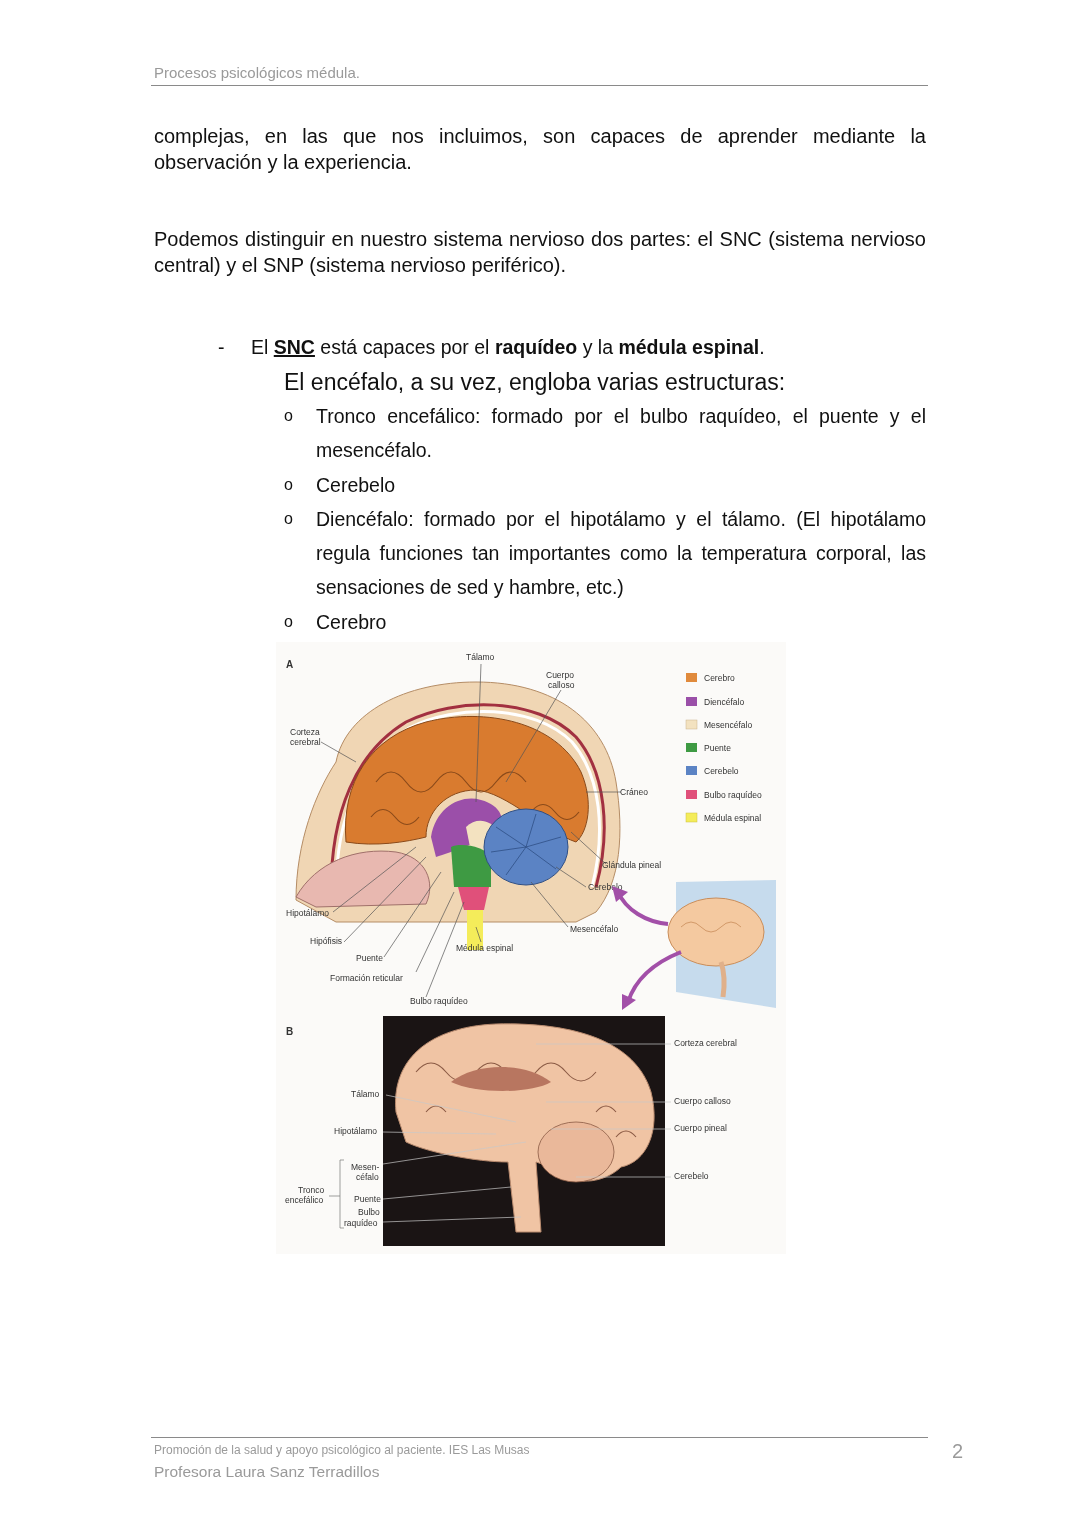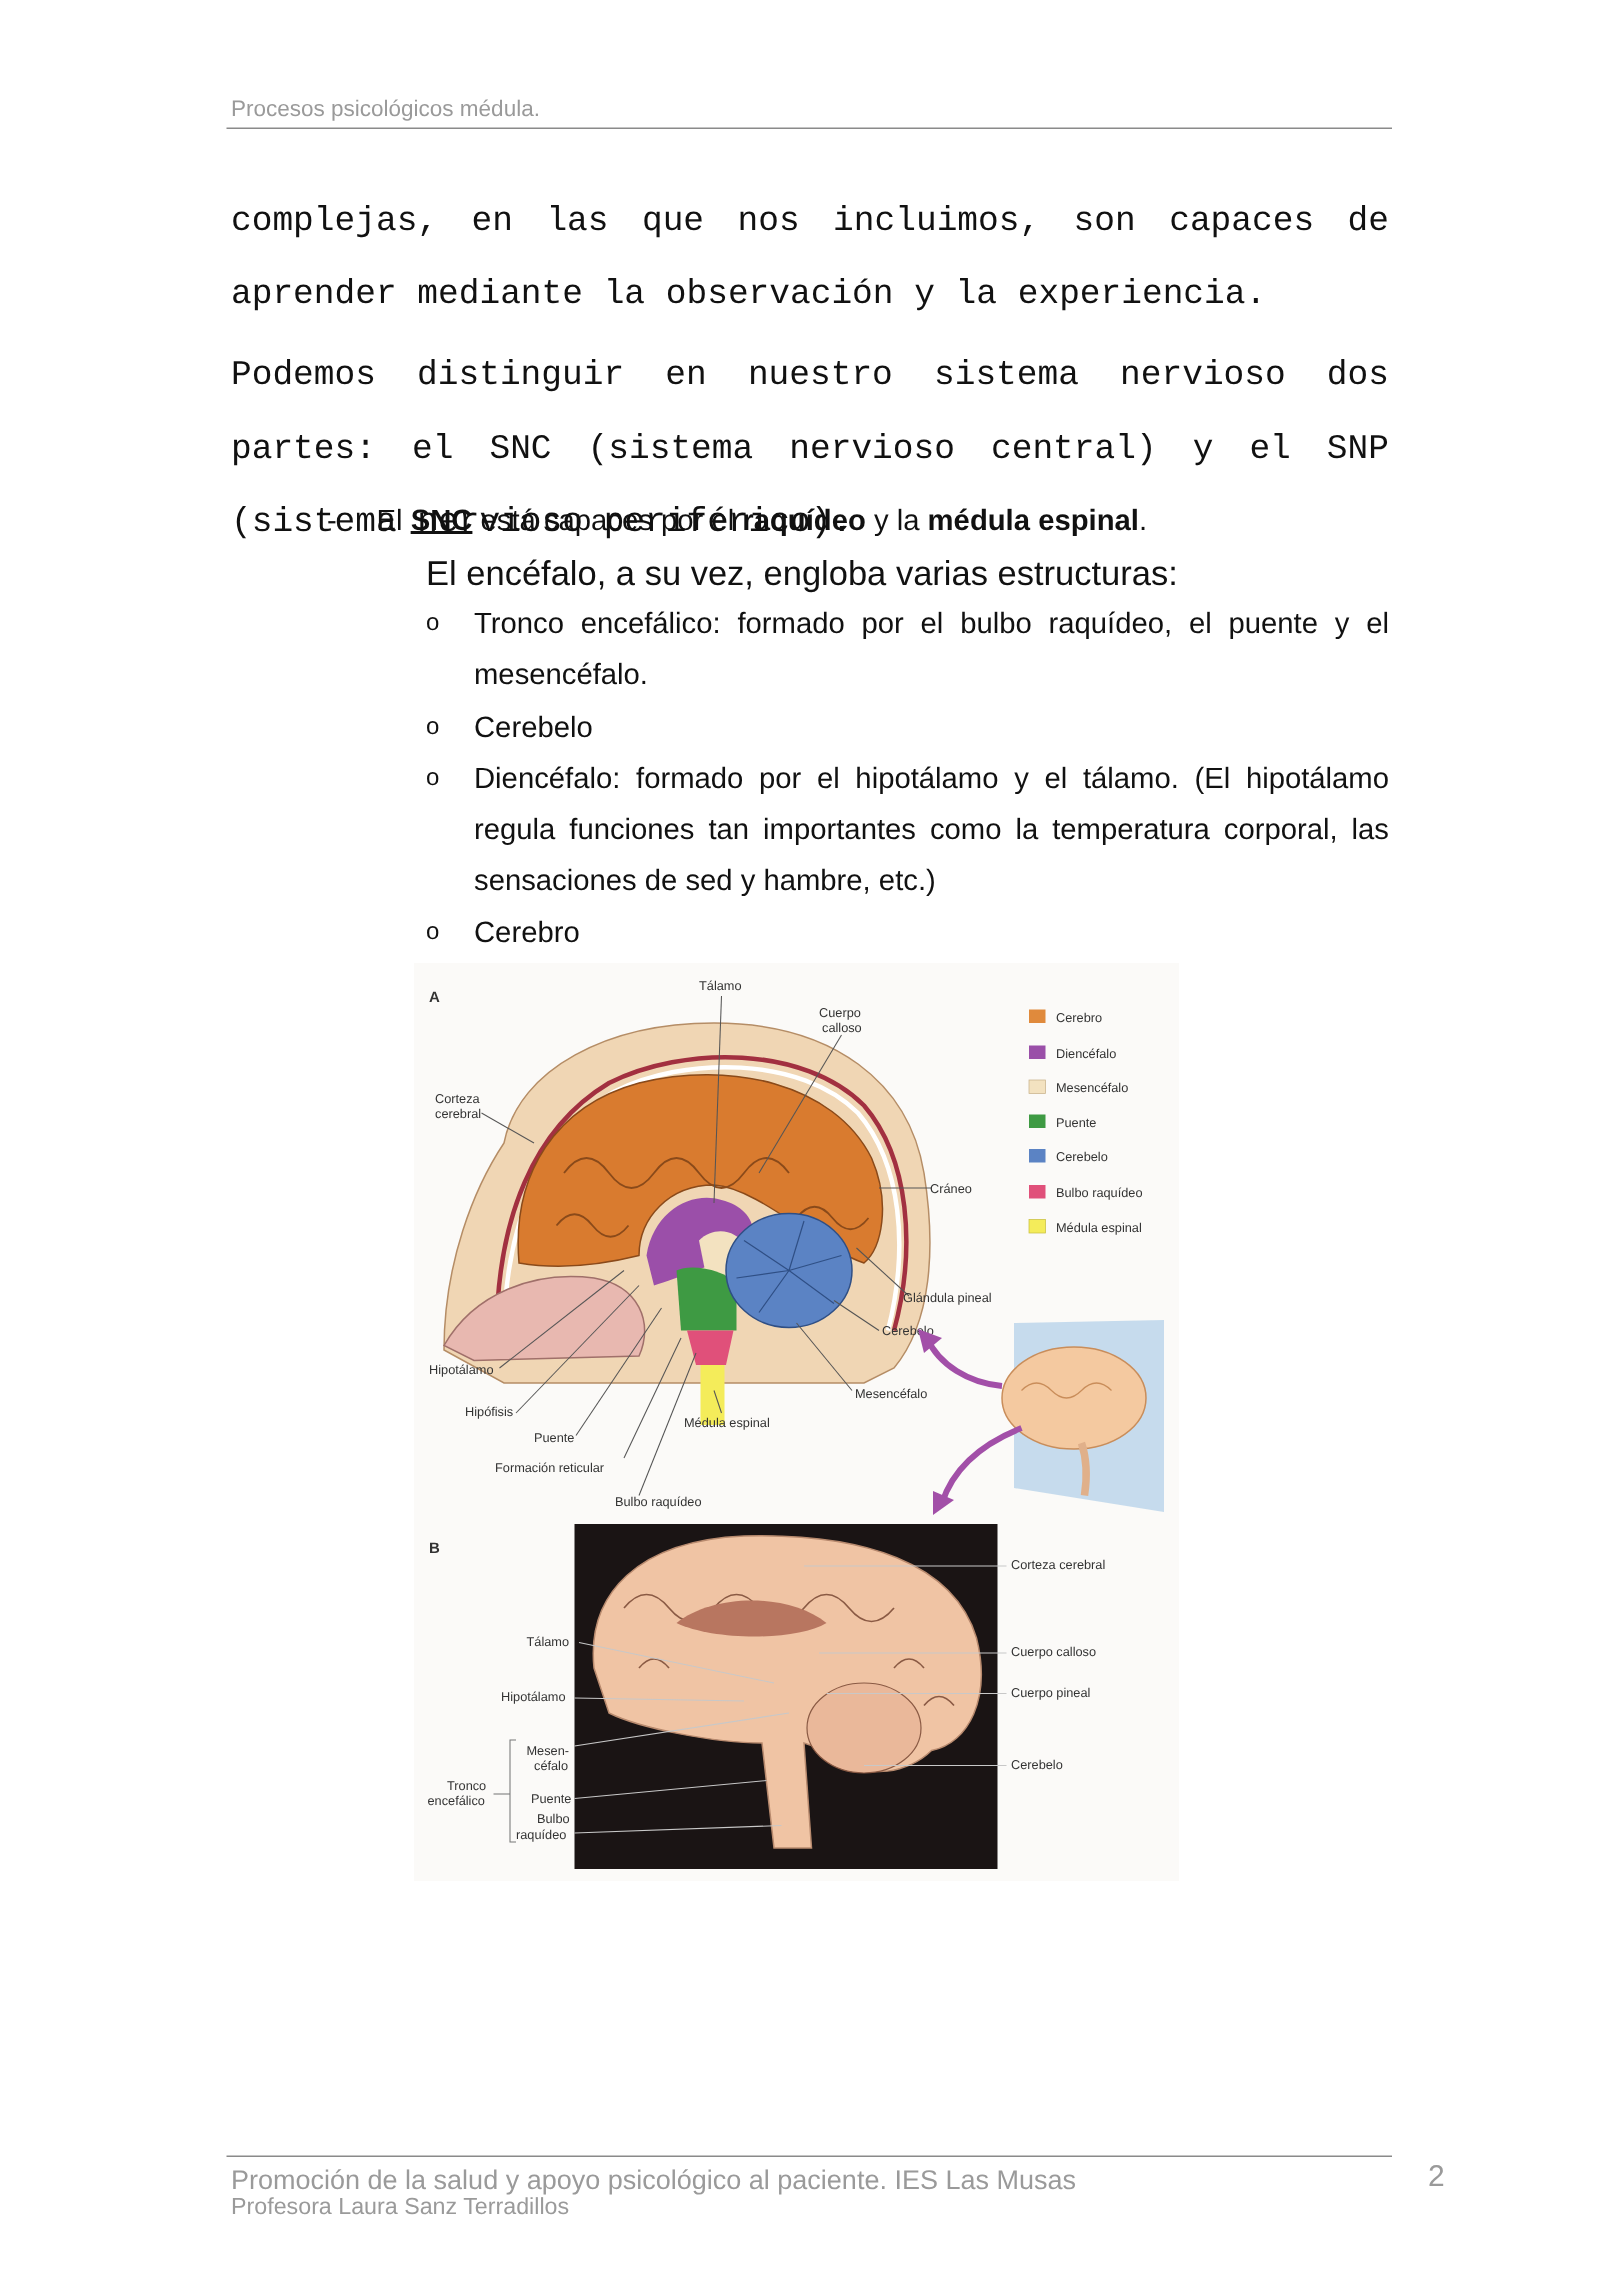--- a/index.html
+++ b/index.html
@@ -1,35 +1,35 @@
 <!DOCTYPE html>
 <html><head>
 <meta charset="utf-8">
 <style>
   html, body { margin:0; padding:0; background:#ffffff; }
   body { width:1080px; height:1527px; position:relative; overflow:hidden;
          font-family:"Liberation Sans", sans-serif; color:#111; }
   .header { position:absolute; left:154px; top:64px; font-size:15px; color:#9a9a9a; }
   .header-rule { position:absolute; left:151px; top:85px; width:777px; height:1px; background:#8a8a8a; }
-  .para { position:absolute; left:154px; width:772px; font-size:23px; line-height:49px; text-align:justify;font-family:Liberation Mono, monospace; }
+  .para { position:absolute; left:154px; width:772px; font-size:20px; line-height:26px; text-align:justify; }
   .p1 { top:123px; }
   .p2 { top:226px; }
   .bullet-dash { position:absolute; left:218px; top:330px; font-size:19.5px; line-height:34px; }
   .bullet-line { position:absolute; left:251px; top:330px; font-size:19.5px; line-height:34px; white-space:nowrap; }
   .bullet-line b { font-weight:bold;text-align:center; }
   .bullet-line u { text-decoration:underline; text-decoration-thickness:2px; }
   .sub-intro { position:absolute; left:284px; top:365px; font-size:23px; line-height:34px; }
   .sublist { position:absolute; left:284px; top:399px; width:642px; }
   .sub-item { position:relative; padding-left:32px; font-size:19.5px; line-height:34.3px; text-align:justify; }
   .sub-item .marker { position:absolute; left:0; top:0; font-size:16px; }
   .figure { position:absolute; left:276px; top:642px; width:510px; height:612px; background:#fbfaf8; }
   .figure svg { display:block; }
   .lbl { font-family:"Liberation Sans", sans-serif; font-size:8.5px; fill:#333; }
   .footer-rule { position:absolute; left:151px; top:1437px; width:777px; height:1px; background:#8a8a8a; }
-  .footer1 { position:absolute; left:154px; top:1443px; font-size:18px; color:#9a9a9a; }
+  .footer1 { position:absolute; left:154px; top:1443px; font-size:12px; color:#9a9a9a; }
   .footer2 { position:absolute; left:154px; top:1463px; font-size:15.5px; color:#9a9a9a; }
   .pagenum { position:absolute; left:952px; top:1440px; font-size:20px; color:#9a9a9a; }
 </style>
 </head>
 <body>
 
 <div class="header">Procesos psicológicos médula.</div>
 <div class="header-rule"></div>
 
 <div class="para p1">complejas, en las que nos incluimos, son capaces de aprender mediante la observación y la experiencia.</div>

